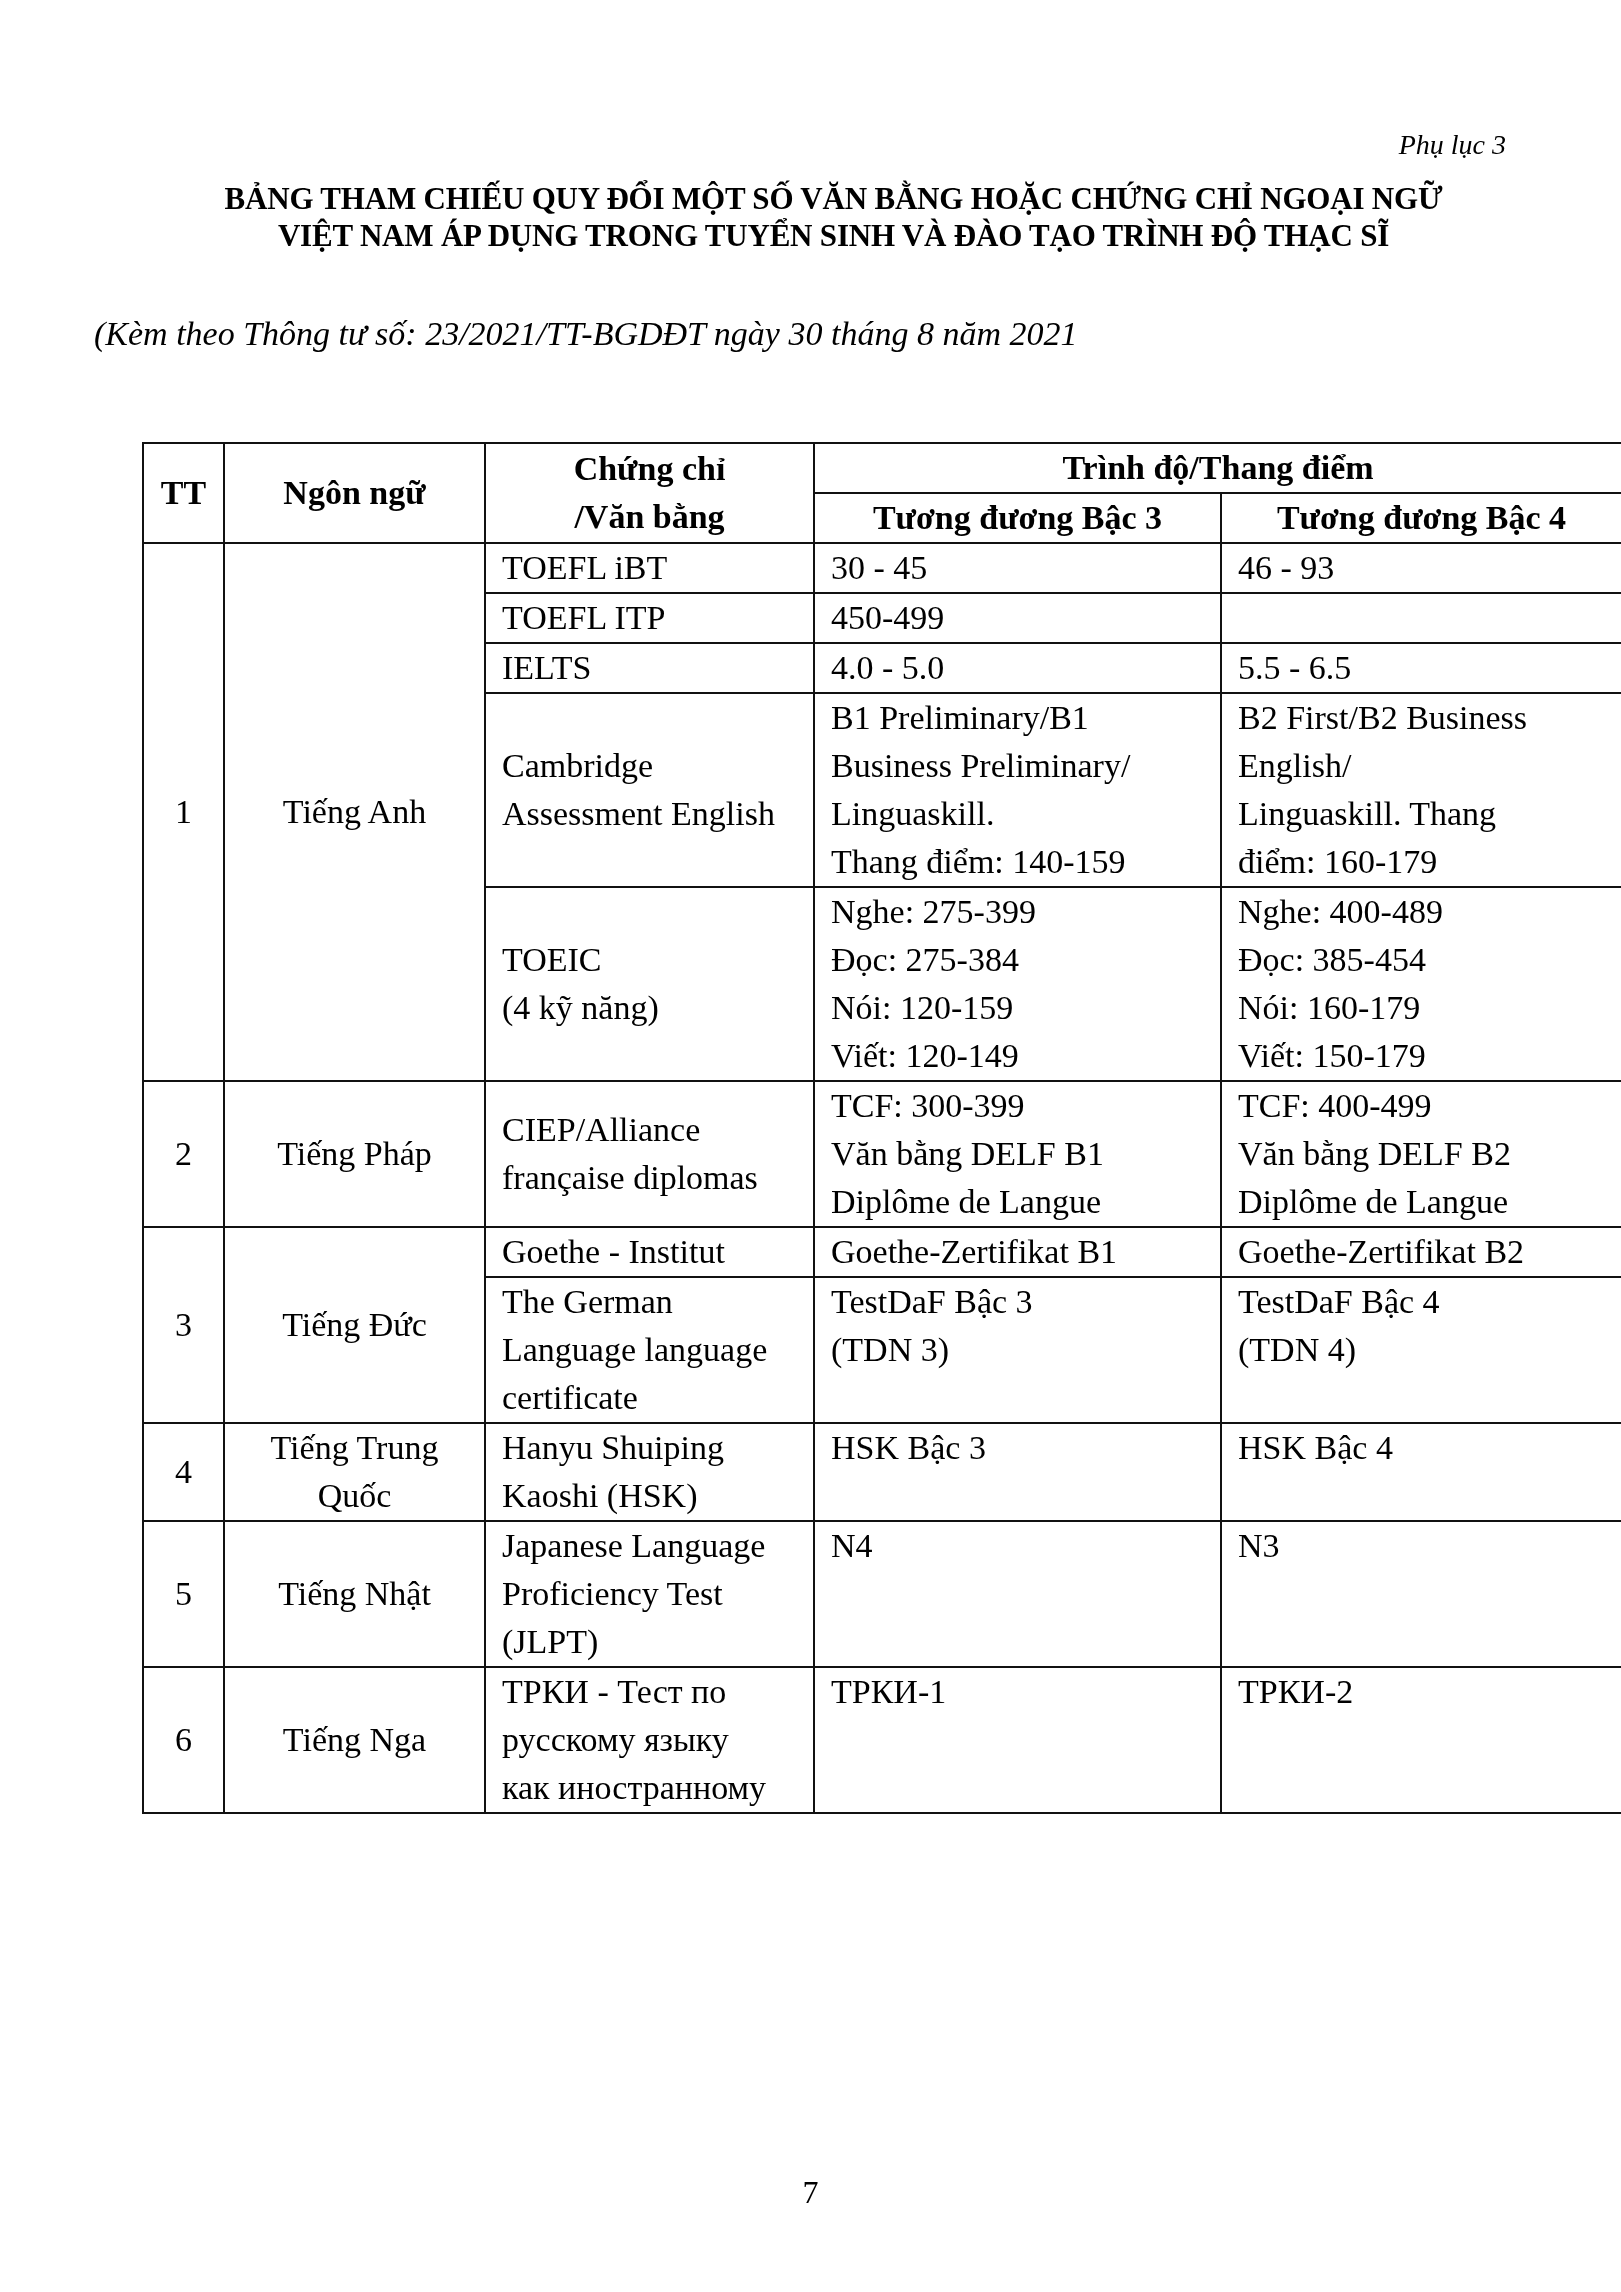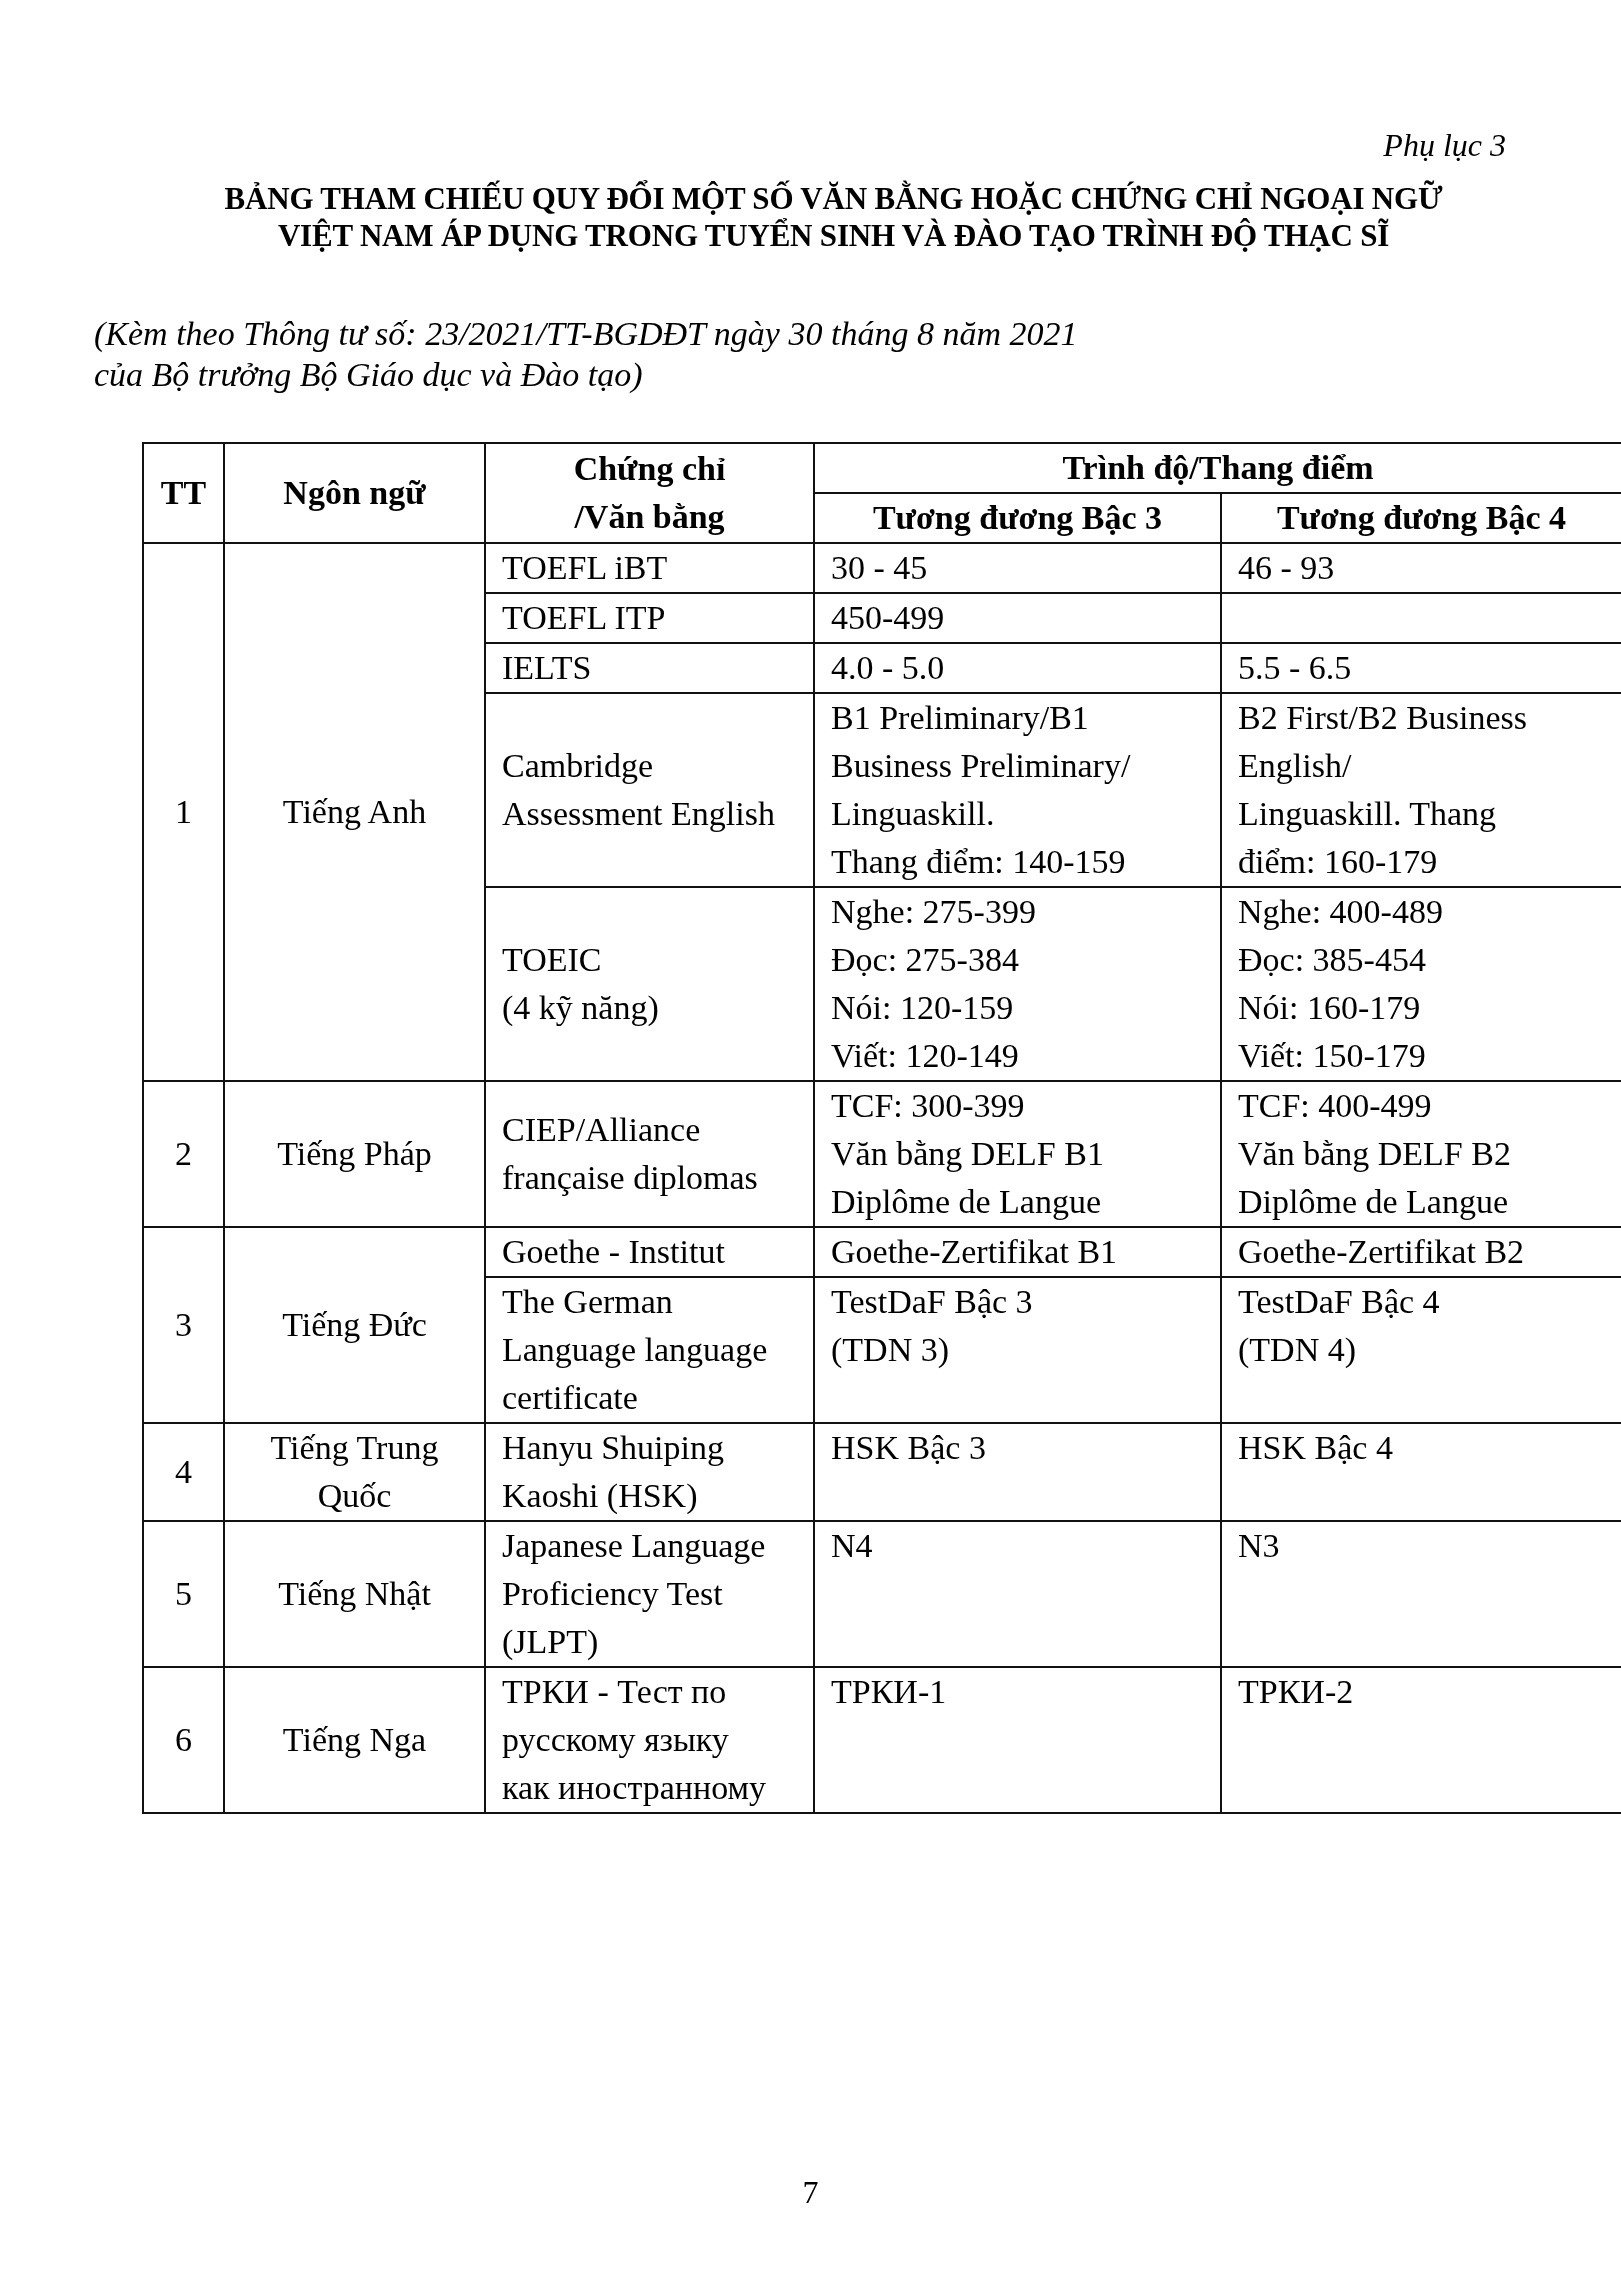--- a/index.html
+++ b/index.html
@@ -2,21 +2,21 @@
 <html style="font-size:14.3px"><head>
 <meta charset="utf-8">
 <style>
   html, body { margin: 0; padding: 0; background: #ffffff; }
   body {
     width: 1621px; height: 2293px; position: relative; overflow: hidden;
     font-family: "Liberation Serif", "DejaVu Serif", serif; color: #000;
   }
   .appendix {
     position: absolute; top: 127px; right: 115px;
-    font-style: italic; font-size: 32px; line-height: 36px;
+    font-style: italic; font-size: 28px; line-height: 36px;
   }
   .title {
     position: absolute; top: 180px; left: 94px; width: 1479px;
     text-align: center; font-weight: bold; font-size: 31px; line-height: 37px;
     letter-spacing: -0.2px;
   }
   .title div { white-space: nowrap; text-align: center; }
   .subtitle {
     position: absolute; top: 313px; left: 94px; width: 1479px;
     text-align: left; font-style: italic; font-size: 34px; line-height: 41px;
@@ -47,21 +47,20 @@
 
 <div class="appendix">Phụ lục 3</div>
 
 <div class="title">
   <div>BẢNG THAM CHIẾU QUY ĐỔI MỘT SỐ VĂN BẰNG HOẶC CHỨNG CHỈ NGOẠI NGỮ</div>
   <div>VIỆT NAM ÁP DỤNG TRONG TUYỂN SINH VÀ ĐÀO TẠO TRÌNH ĐỘ THẠC SĨ</div>
 </div>
 
 <div class="subtitle">
   <div>(Kèm theo Thông tư số: 23/2021/TT-BGDĐT ngày 30 tháng 8 năm 2021</div>
-  <div>của Bộ trưởng Bộ Giáo dục và Đào tạo)</div>
 </div>
 
 <table class="ref">
   <colgroup>
     <col style="width:81px">
     <col style="width:261px">
     <col style="width:329px">
     <col style="width:407px">
     <col style="width:401px">
   </colgroup>

